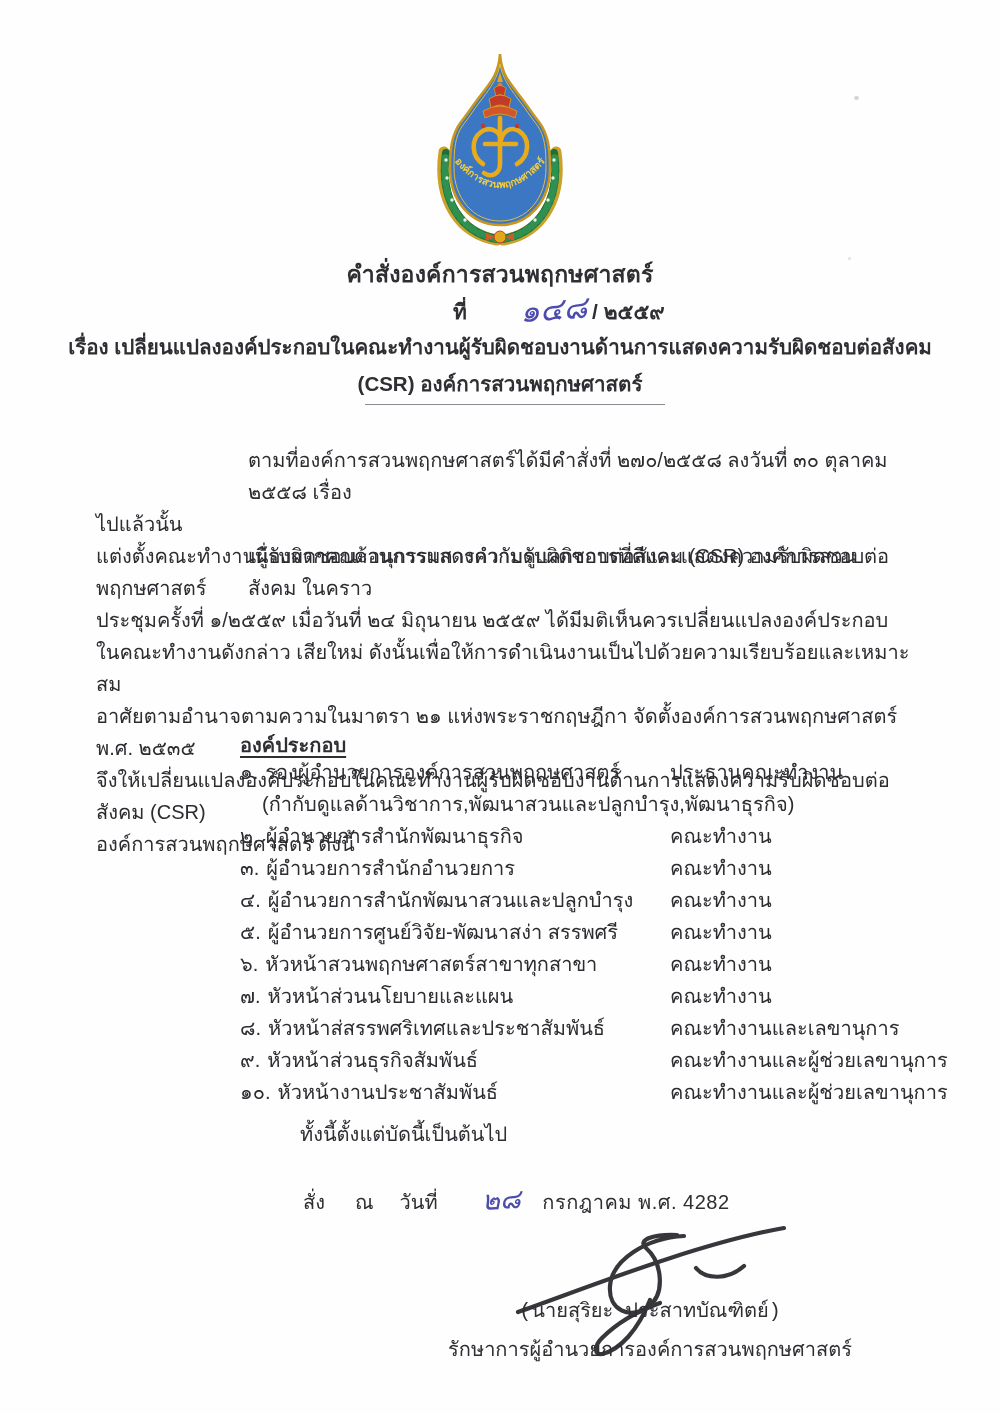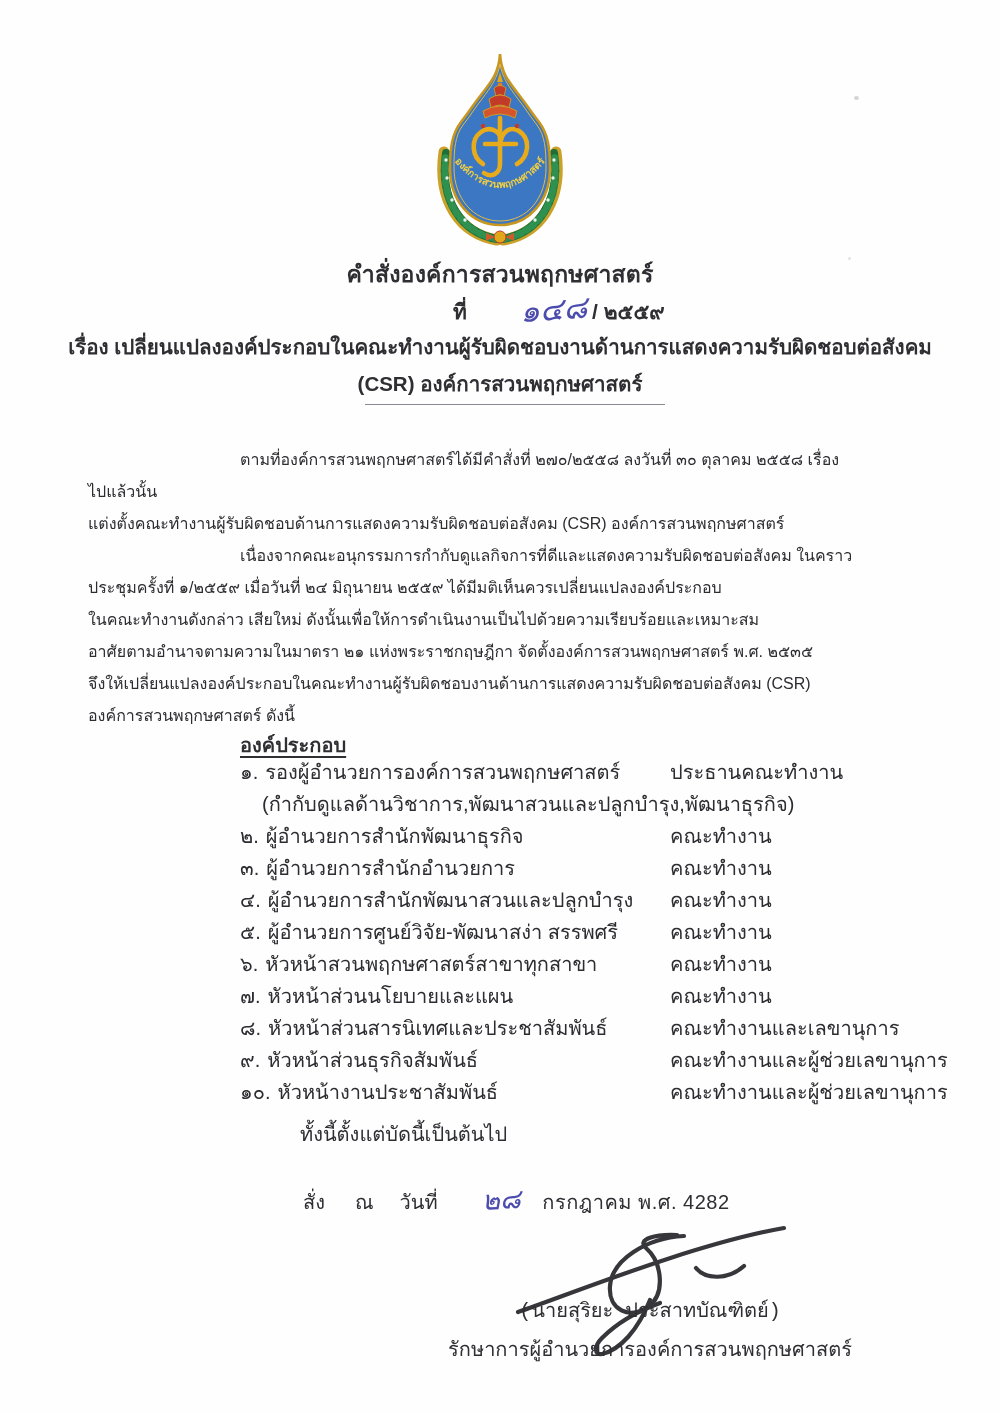--- a/index.html
+++ b/index.html
@@ -12,21 +12,21 @@
   .abs{position:absolute;}
   .center{left:0;width:1000px;text-align:center;}
   .title-line{top:256px;font-size:23px;font-weight:700;letter-spacing:.2px;}
   .no-line{top:290px;height:42px;}
   .no-prefix{position:absolute;left:453px;top:5px;font-size:21px;font-weight:700;}
   .hand{color:#4c4cae;font-style:italic;}
   .no-hand{position:absolute;left:520px;top:-6px;font-size:31px;transform:rotate(-4deg);font-weight:400;}
   .no-suffix{position:absolute;left:592px;top:5px;font-size:21px;font-weight:700;}
   .subject{top:328px;font-size:20.5px;font-weight:700;line-height:37px;}
   .divider{top:404px;left:365px;width:300px;height:0;border-top:1.6px solid #8a8a92;}
-  .body-text{left:88px;width:830px;font-size:16px;line-height:32px;color:#2c2c31;}
+  .body-text{left:96px;width:830px;font-size:20px;line-height:32px;color:#2c2c31;}
   .p1{top:444px;}
   .p2{top:540px;}
   .indent{padding-left:152px;}
   .heading{top:729px;left:240px;font-size:20px;font-weight:700;text-decoration:underline;text-underline-offset:4px;}
   .list{top:756px;left:0;width:825px;font-size:20px;color:#2c2c31;}
   .row{position:relative;height:32px;line-height:32px;white-space:nowrap;}
   .row .no{display:inline-block;margin-left:240px;margin-right:7px;}
   .row .role{position:absolute;left:670px;top:0;}
   .row .sub{display:inline-block;margin-left:262px;}
   .effective{top:1118px;left:300px;font-size:20px;}
@@ -163,21 +163,21 @@
     </div>
     <div class="row">
       <span class="no">๖.</span><span>หัวหน้าสวนพฤกษศาสตร์สาขาทุกสาขา</span>
       <span class="role">คณะทำงาน</span>
     </div>
     <div class="row">
       <span class="no">๗.</span><span>หัวหน้าส่วนนโยบายและแผน</span>
       <span class="role">คณะทำงาน</span>
     </div>
     <div class="row">
-      <span class="no">๘.</span><span>หัวหน้าส่วนสารนิเทศและประชาสัมพันธ์</span>
+      <span class="no">๘.</span><span>หัวหน้าส่สรรพศริเทศและประชาสัมพันธ์</span>
       <span class="role">คณะทำงานและเลขานุการ</span>
     </div>
     <div class="row">
       <span class="no">๙.</span><span>หัวหน้าส่วนธุรกิจสัมพันธ์</span>
       <span class="role">คณะทำงานและผู้ช่วยเลขานุการ</span>
     </div>
     <div class="row">
       <span class="no">๑๐.</span><span>หัวหน้างานประชาสัมพันธ์</span>
       <span class="role">คณะทำงานและผู้ช่วยเลขานุการ</span>
     </div>

